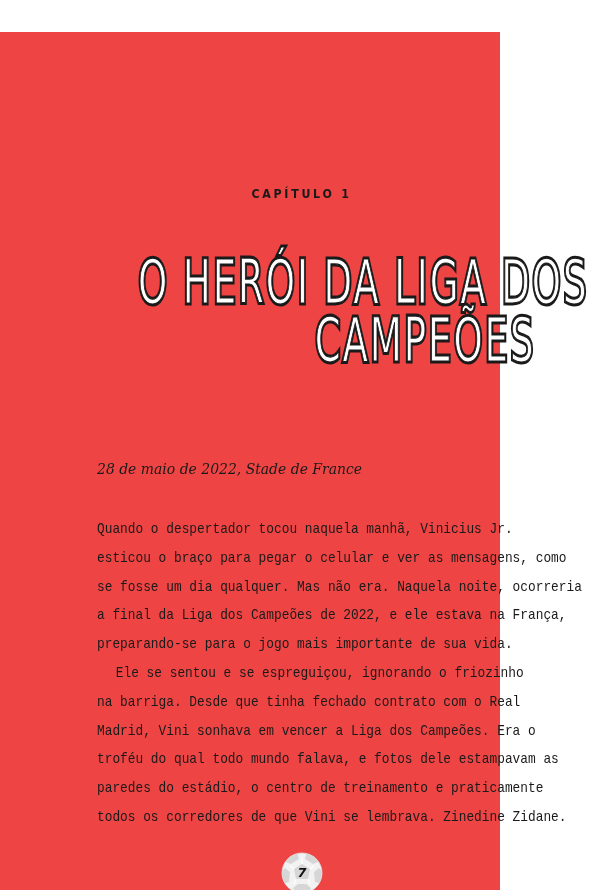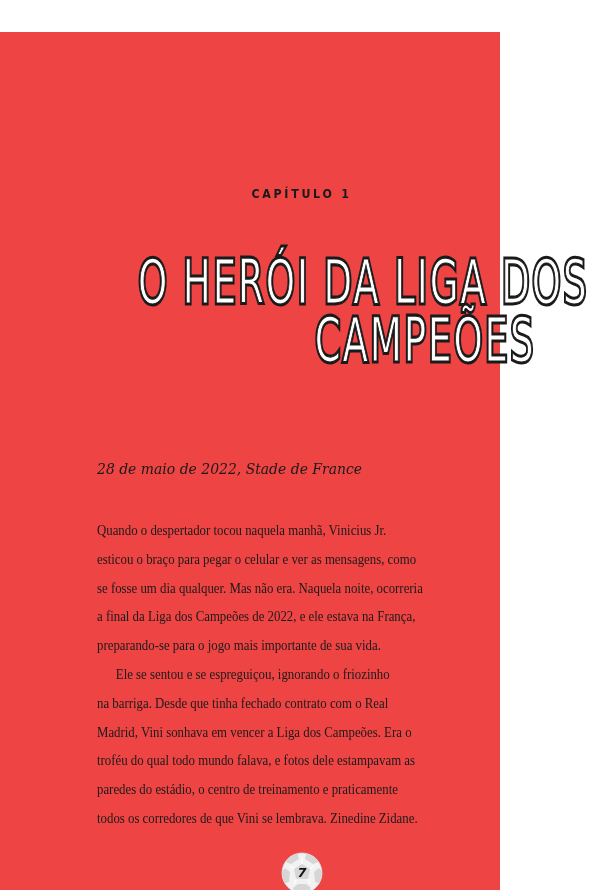--- a/index.html
+++ b/index.html
@@ -80,21 +80,21 @@
       color: #1a1a1a;
       transform: scaleX(0.93);
       transform-origin: 0 50%;
       white-space: nowrap;
     }
     .body-text {
       position: absolute;
       top: 484px;
       left: 97px;
       width: 440px;
-      font-family: Liberation Serif, serif;
+      font-family: Liberation Mono, monospace;
       font-size: 15px;
       line-height: 28.8px;
       color: #1a1a1a;
     }
     .body-text .line {
       display: block;
       white-space: nowrap;
       transform: scaleX(0.855);
       transform-origin: 0 50%;
       height: 28.8px;

